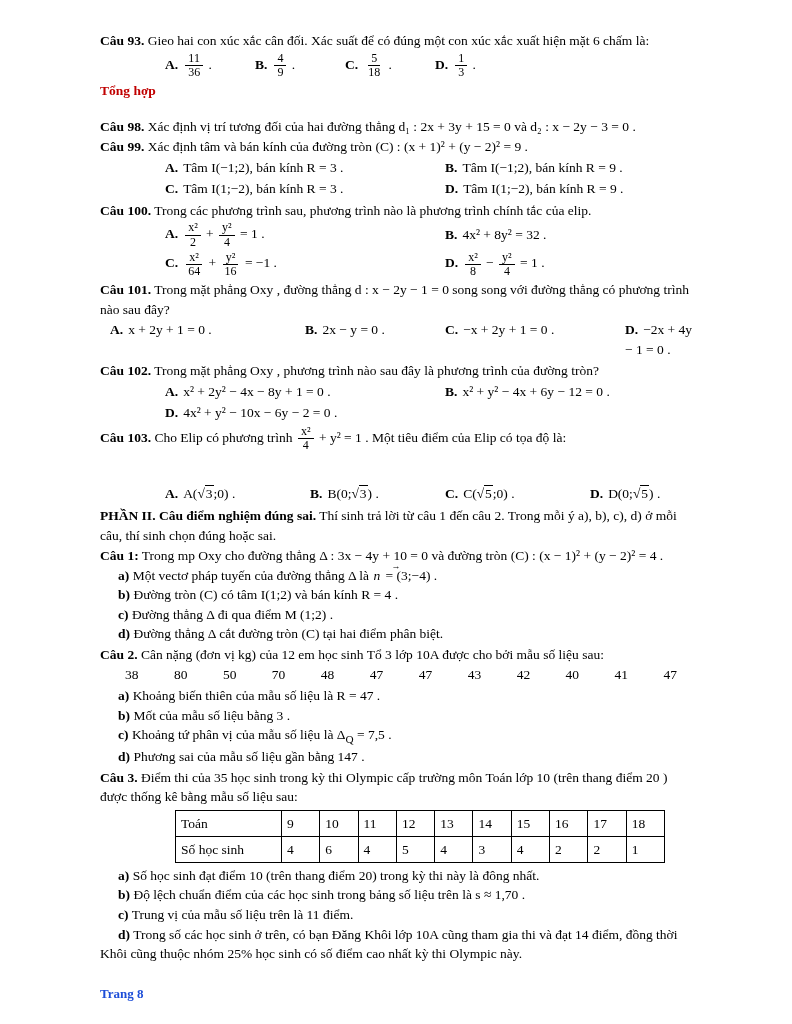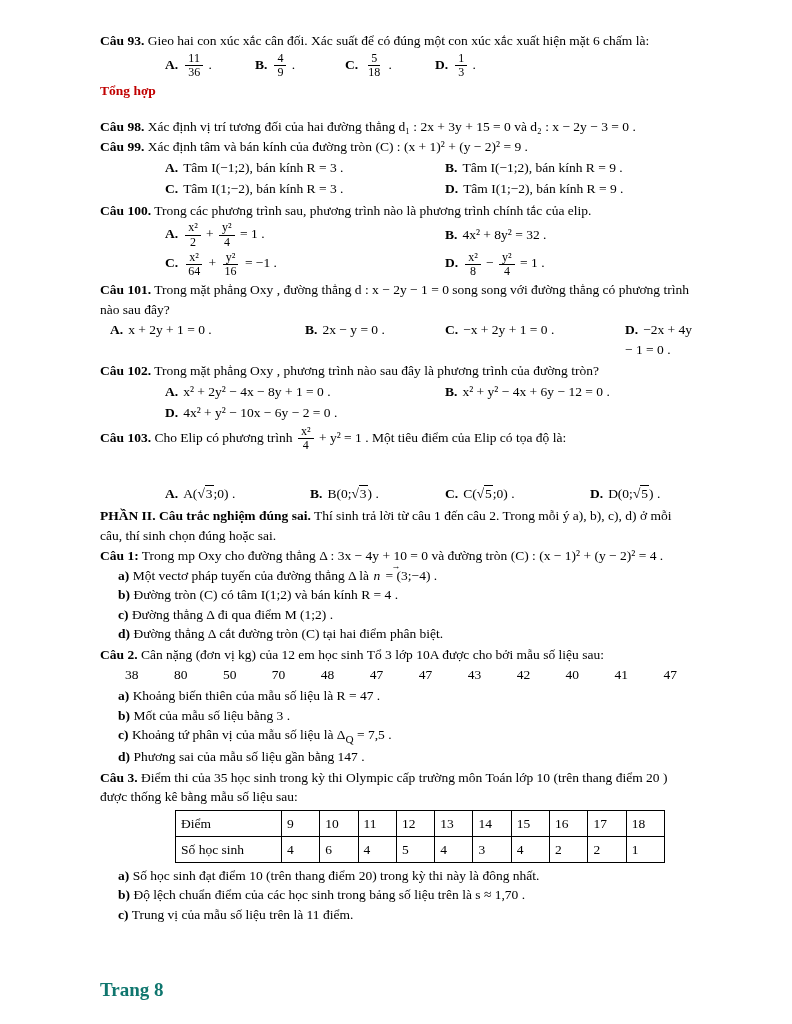--- a/index.html
+++ b/index.html
@@ -27,21 +27,21 @@
   table.qtable{border-collapse:collapse;table-layout:fixed;width:490px;margin:3px 0 3px 75px;}
   .qtable td{border:1px solid #000;padding:2px 5px;height:26px;vertical-align:middle;}
   .qtable td.c0{width:106px;}
   .frac{display:inline-flex;flex-direction:column;align-items:center;vertical-align:middle;line-height:1.1;font-size:12px;margin:0 2px;}
   .frac .num{border-bottom:1px solid #000;padding:0 3px;}
   .frac .den{padding:0 3px;}
   .sqrt{white-space:nowrap;}
   .sqrt .rad{border-top:1px solid #000;padding:0 1px;}
   .vec{font-style:italic;position:relative;margin:0 2px 0 1px;}
   .vec::before{content:"\2192";position:absolute;left:0;top:-0.8em;font-size:9px;}
-  .footer{position:absolute;left:100px;bottom:20px;font-weight:bold;color:#0f766e;font-size:19px;}
+  .footer{position:absolute;left:100px;bottom:20px;font-weight:bold;color:#1d4ed8;font-size:13px;}
 </style>
 </head>
 <body>
 
 <div class="page">
   <div class="content">
 
     <p class="q">
       <b class="ql">Câu 93.</b>
       <span>Gieo hai con xúc xắc cân đối. Xác suất để có đúng một con xúc xắc xuất hiện mặt 6 chấm là:</span>
@@ -153,21 +153,21 @@
           </span> + y² = 1 . Một tiêu điểm của Elip có tọa độ là:</span>
     </p>
     <div class="opts row4b">
       <span class="opt"><b class="k">A.</b><span class="t">A(<span class="sqrt">√<span class="rad">3</span></span>;0) .</span></span>
       <span class="opt"><b class="k">B.</b><span class="t">B(0;<span class="sqrt">√<span class="rad">3</span></span>) .</span></span>
       <span class="opt"><b class="k">C.</b><span class="t">C(<span class="sqrt">√<span class="rad">5</span></span>;0) .</span></span>
       <span class="opt"><b class="k">D.</b><span class="t">D(0;<span class="sqrt">√<span class="rad">5</span></span>) .</span></span>
     </div>
 
     <p class="q part2">
-      <b>PHẦN II. Câu trắc nghiệm đúng sai.</b>
+      <b>PHẦN II. Câu điểm nghiệm đúng sai.</b>
       <span>Thí sinh trả lời từ câu 1 đến câu 2. Trong mỗi ý a), b), c), d) ở mỗi câu, thí sinh chọn đúng hoặc sai.</span>
     </p>
 
     <p class="q">
       <b class="ql">Câu 1:</b>
       <span>Trong mp Oxy cho đường thẳng Δ : 3x − 4y + 10 = 0 và đường tròn (C) : (x − 1)² + (y − 2)² = 4 .</span>
     </p>
     <p class="item"><b class="k">a)</b> <span>Một vectơ pháp tuyến của đường thẳng Δ là <span class="vec">n</span> = (3;−4) .</span></p>
     <p class="item"><b class="k">b)</b> <span>Đường tròn (C) có tâm I(1;2) và bán kính R = 4 .</span></p>
     <p class="item"><b class="k">c)</b> <span>Đường thẳng Δ đi qua điểm M (1;2) .</span></p>
@@ -196,21 +196,21 @@
     <p class="item"><b class="k">c)</b> <span>Khoảng tứ phân vị của mẫu số liệu là Δ<sub>Q</sub> = 7,5 .</span></p>
     <p class="item"><b class="k">d)</b> <span>Phương sai của mẫu số liệu gần bằng 147 .</span></p>
 
     <p class="q">
       <b class="ql">Câu 3.</b>
       <span>Điểm thi của 35 học sinh trong kỳ thi Olympic cấp trường môn Toán lớp 10 (trên thang điểm 20 ) được thống kê bằng mẫu số liệu sau:</span>
     </p>
     <table class="qtable">
       <tbody>
           <tr>
-        <td class="c0">Điểm</td>
+        <td class="c0">Toán</td>
         <td>9</td>
         <td>10</td>
         <td>11</td>
         <td>12</td>
         <td>13</td>
         <td>14</td>
         <td>15</td>
         <td>16</td>
         <td>17</td>
         <td>18</td>
@@ -226,17 +226,18 @@
         <td>4</td>
         <td>2</td>
         <td>2</td>
         <td>1</td>
       </tr>
     </tbody>
       </table>
     <p class="item"><b class="k">a)</b> <span>Số học sinh đạt điểm 10 (trên thang điểm 20) trong kỳ thi này là đông nhất.</span></p>
     <p class="item"><b class="k">b)</b> <span>Độ lệch chuẩn điểm của các học sinh trong bảng số liệu trên là s ≈ 1,70 .</span></p>
     <p class="item"><b class="k">c)</b> <span>Trung vị của mẫu số liệu trên là 11 điểm.</span></p>
+    <p class="item"><b class="k">d)</b> <span>Trong số các học sinh ở trên, có bạn Đăng Khôi lớp 10A cũng tham gia thi và đạt 14 điểm, đồng thời Khôi cũng thuộc nhóm 25% học sinh có số điểm cao nhất kỳ thi Olympic này.</span></p>
 
   </div>
 
   <div class="footer">Trang 8</div>
 </div>
 
 </body></html>

